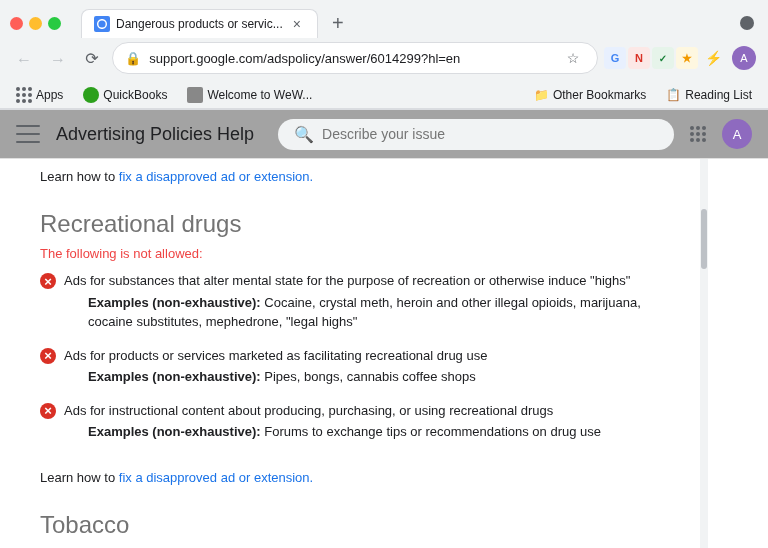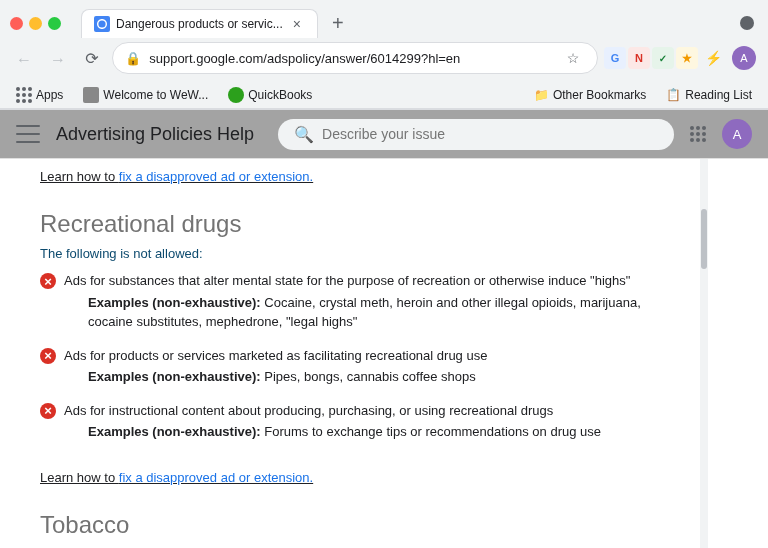--- a/index.html
+++ b/index.html
@@ -54,25 +54,25 @@
     .page-toolbar-right { display: flex; align-items: center; gap: 8px; margin-left: auto; }
     .apps-icon-btn { width: 32px; height: 32px; display: flex; align-items: center; justify-content: center; cursor: pointer; border-radius: 50%; }
     .avatar { width: 30px; height: 30px; border-radius: 50%; background: #8e6abf; display: flex; align-items: center; justify-content: center; color: white; font-size: 13px; font-weight: 500; cursor: pointer; }
 
     
     .main-content { background: #fff; padding: 0; height: calc(548px - 38px - 40px - 32px - 44px); overflow-y: auto; display: flex; }
     .content-area { flex: 1; padding: 0 40px 20px; max-width: 700px; overflow-y: auto; }
     .scrollbar-track { width: 8px; background: #f1f3f4; position: relative; }
     .scrollbar-thumb { width: 6px; height: 60px; background: #bdc1c6; border-radius: 3px; margin: 0 auto; position: absolute; top: 50px; left: 1px; }
 
-    .learn-link { font-size: 13px; color: #202124; padding: 10px 0; display: block; text-decoration: underline; }
+    .learn-link { font-size: 13px; color: #202124; padding: 10px 0; display: block; }
     .learn-link a { color: #1a73e8; text-decoration: none; }
 
     .section-title { font-size: 24px; font-weight: 400; color: #737373; margin: 16px 0 8px; }
-    .section-subtitle { font-size: 13px; color: #0c4a6e; margin-bottom: 10px; }
+    .section-subtitle { font-size: 13px; color: #ef4444; margin-bottom: 10px; }
 
     .policy-list { list-style: none; padding: 0; margin: 0 0 10px; }
     .policy-list li { display: flex; gap: 8px; align-items: flex-start; margin-bottom: 6px; font-size: 13px; color: #202124; line-height: 1.5; }
     .red-circle-x { width: 16px; height: 16px; background: #d93025; border-radius: 50%; display: flex; align-items: center; justify-content: center; flex-shrink: 0; margin-top: 2px; }
     .red-circle-x::after { content: '×'; color: white; font-size: 13px; line-height: 1; font-weight: bold; }
 
     .example-text { font-size: 13px; color: #202124; margin: 2px 0 8px 24px; line-height: 1.5; }
     .example-text strong { font-weight: 600; text-align: center; }
 
     
@@ -142,26 +142,26 @@
         <div class="grid-dot"></div>
           <div class="grid-dot"></div>
           <div class="grid-dot"></div>
         <div class="grid-dot"></div>
           <div class="grid-dot"></div>
           <div class="grid-dot"></div>
       </div>
       <span>Apps</span>
     </div>
     <div class="bookmark-item">
+      <div class="bookmark-favicon" style="background:#2ca01c; border-radius:50%;"></div>
+      <span>QuickBooks</span>
+    </div>
+    <div class="bookmark-item">
       <div class="bookmark-favicon" style="background:#888;"></div>
       <span>Welcome to WeW...</span>
-    </div>
-    <div class="bookmark-item">
-      <div class="bookmark-favicon" style="background:#2ca01c; border-radius:50%;"></div>
-      <span>QuickBooks</span>
     </div>
     <div class="bookmarks-right">
       <div class="bookmark-folder">
         <span>📁</span>
         <span>Other Bookmarks</span>
       </div>
       <div class="bookmark-folder">
         <span>📋</span>
         <span>Reading List</span>
       </div>

